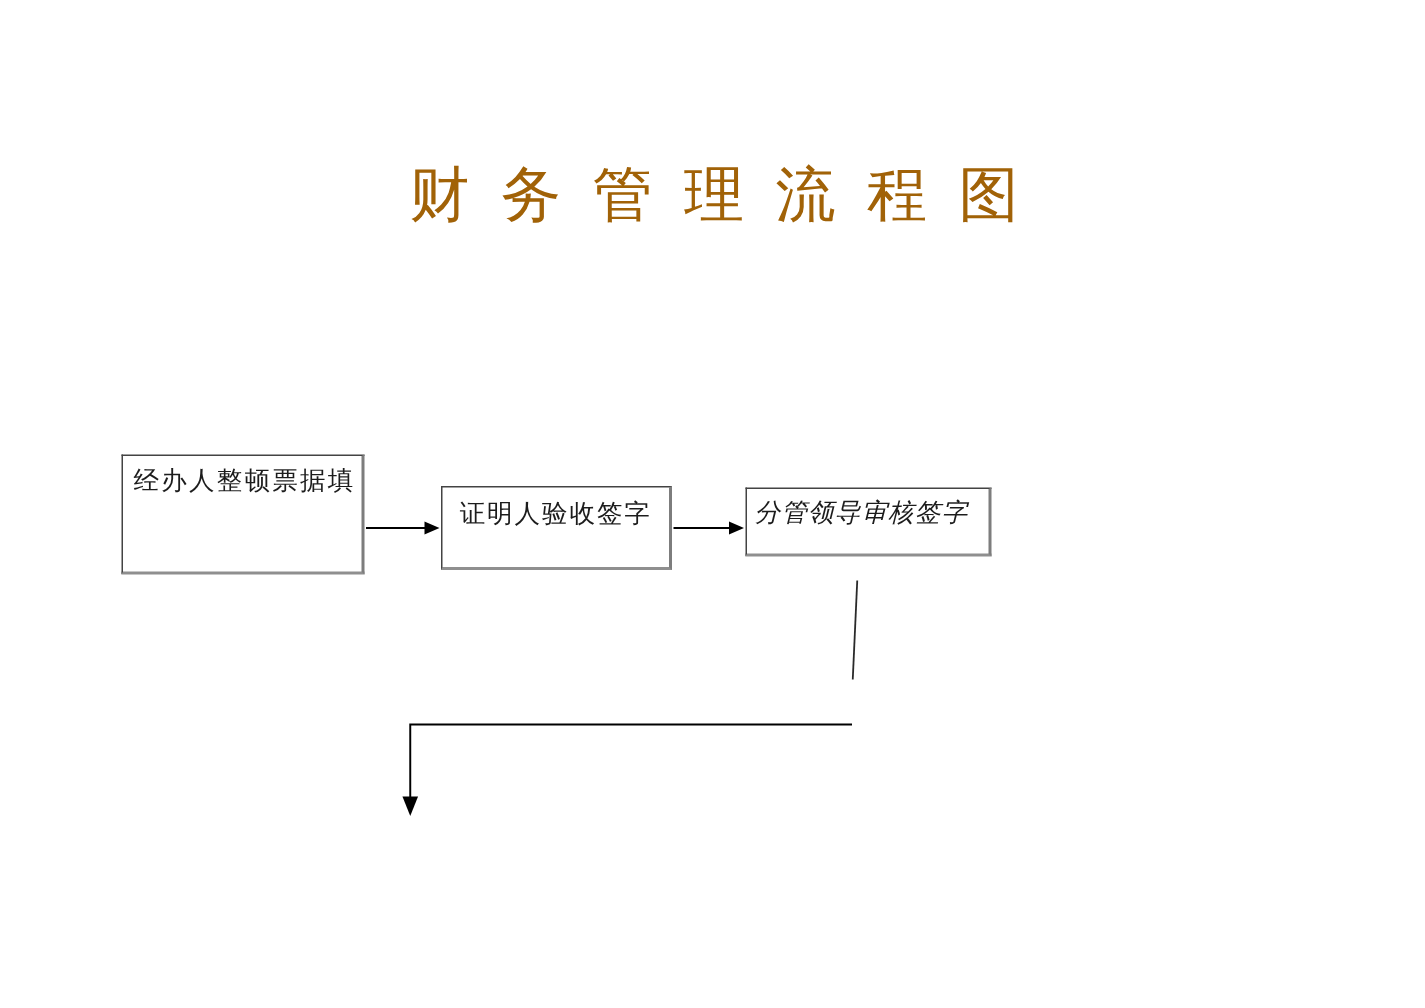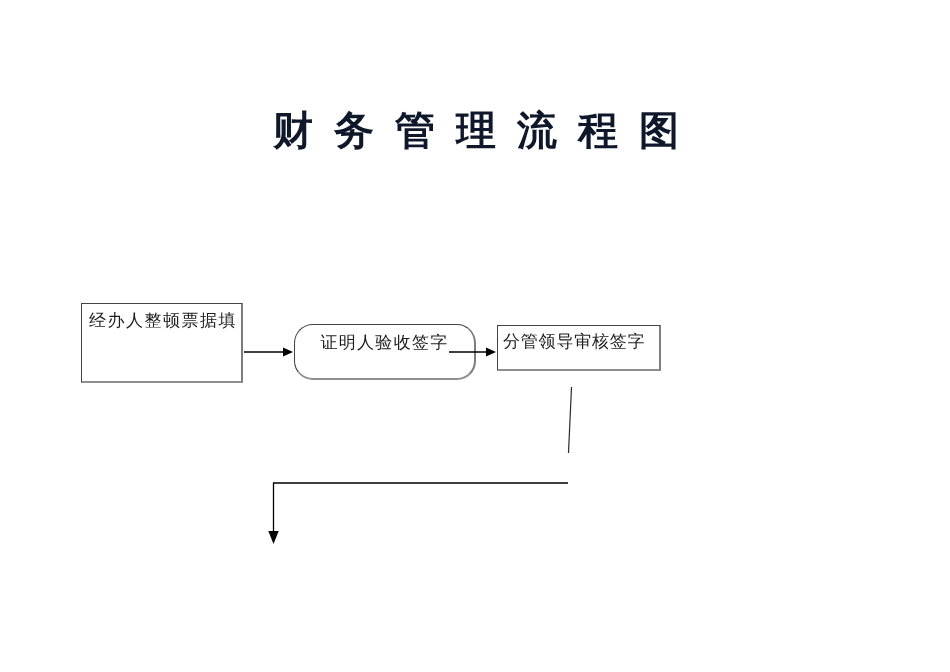--- a/index.html
+++ b/index.html
@@ -14,25 +14,25 @@
     background: #ffffff;
     overflow: hidden;
     font-family: "Liberation Serif", serif;
   }
   .title {
     position: absolute;
     left: 273px;
     top: 108px;
     margin: 0;
     font-family: "Liberation Sans", "DejaVu Sans", sans-serif;
-    font-weight: 700;
+    font-weight: 400;
     font-size: 40px;
     line-height: 1.1;
     letter-spacing: 21px;
-    color: #0f172a;
+    color: #a16207;
     white-space: nowrap;
   }
   .flow-box {
     position: absolute;
     box-sizing: border-box;
     background: #ffffff;
     border: 1px solid #434343;
     border-right: 2px solid #7d7d7d;
     border-bottom: 2px solid #8f8f8f;
     color: #1c1c1c;
@@ -46,35 +46,35 @@
   .box-1 {
     left: 81px;
     top: 303px;
     width: 162px;
     height: 80px;
     padding: 4px 4px 5px 7px;
   }
   .box-2 {
     left: 294px;
     top: 324px;
-    width: 182px;
+    width: 154px;
     height: 56px;
     padding: 8px 0 0 0;
     text-align: center;
     letter-spacing: 1.3px;
-    border-radius: 19px;
   }
   .box-2 .box-line { line-height: 20px; }
   .box-3 {
     left: 497px;
     top: 325px;
     width: 164px;
     height: 46px;
     padding: 6px 0 0 5px;
     letter-spacing: 0.8px;
+    font-style: italic;
   }
   .box-3 .box-line { line-height: 20px; }
   .connector-layer {
     position: absolute;
     left: 0;
     top: 0;
     width: 950px;
     height: 672px;
     pointer-events: none;
   }

